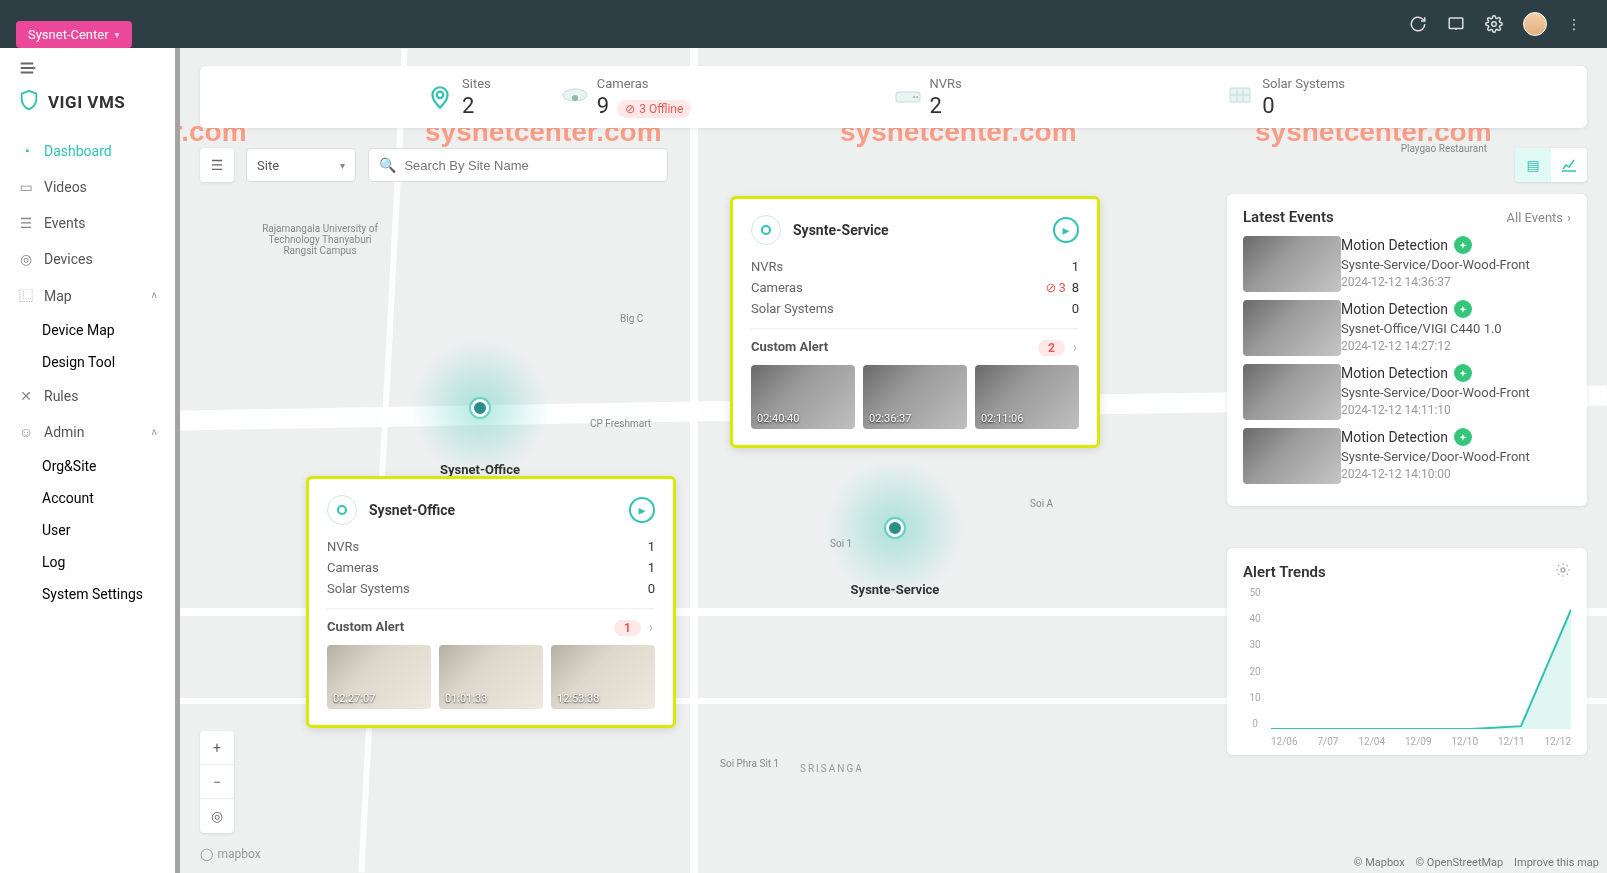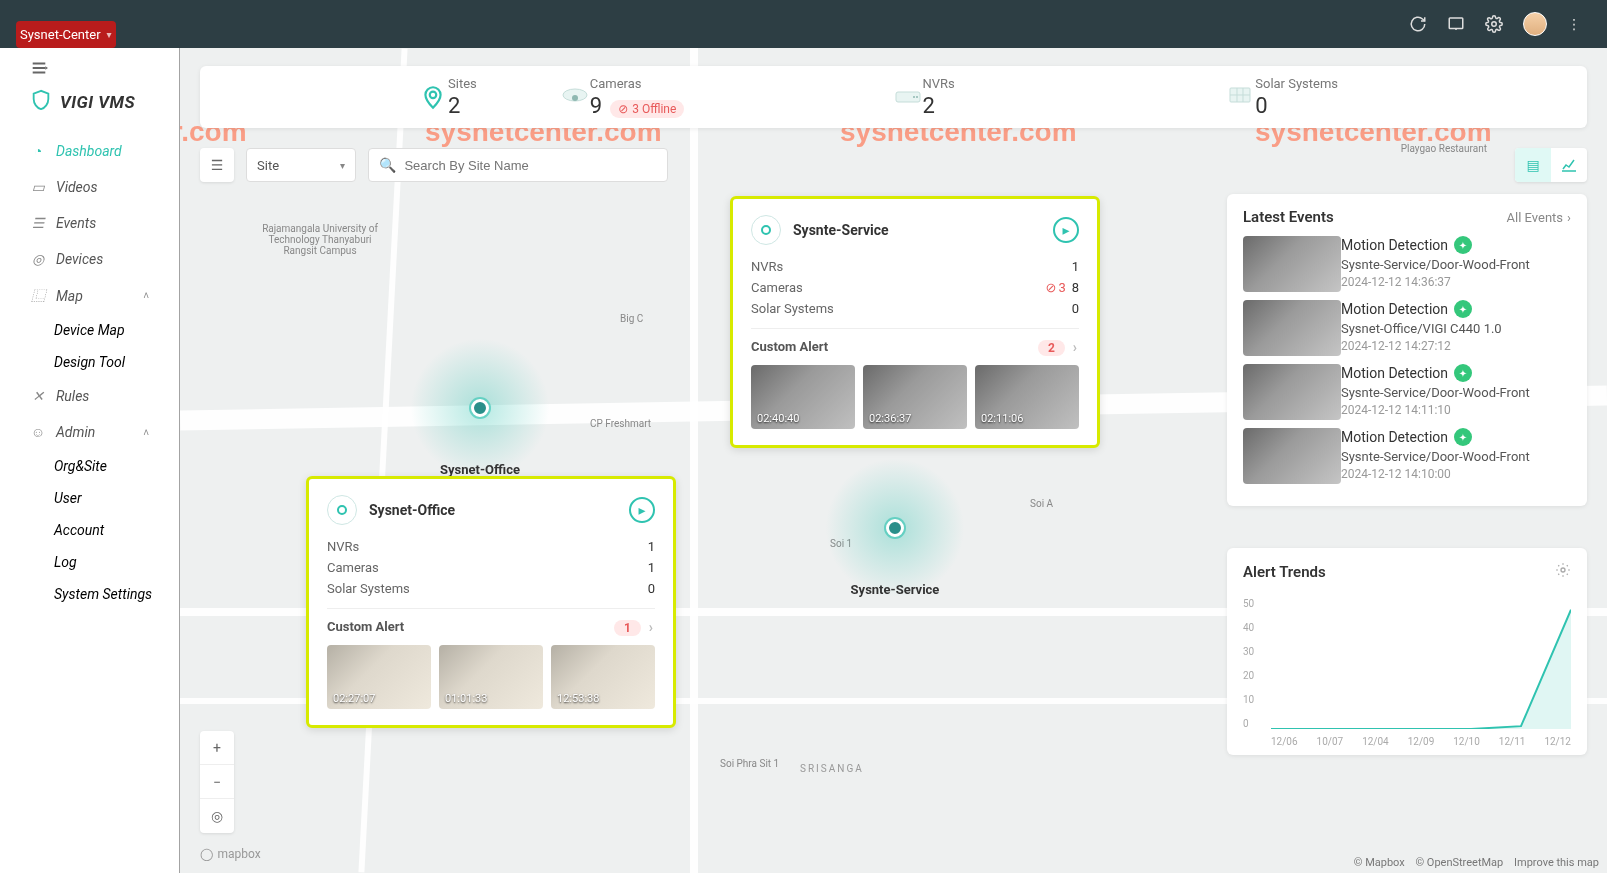--- a/index.html
+++ b/index.html
@@ -1,42 +1,42 @@
 <!DOCTYPE html>
 <html><head>
 <meta charset="utf-8">
 <style>
 * { box-sizing: border-box; margin: 0; padding: 0; }
 body { font-family: -apple-system, BlinkMacSystemFont, "Segoe UI", Roboto, sans-serif; font-size: 14px; color: #333; background: #f5f5f5; overflow: hidden; }
 
 .topbar { height: 48px; background: #2d3e44; display: flex; align-items: center; padding: 0 16px; color: #fff; }
-.site-select { background: #b91c1c; padding: 6px 4px; border-radius: 4px; display: flex; align-items: center; gap: 6px; cursor: pointer; font-size: 13px; margin-top: 20px; }
+.site-select { background: #ec4899; padding: 6px 12px; border-radius: 4px; display: flex; align-items: center; gap: 6px; cursor: pointer; font-size: 13px; margin-top: 20px; }
 .chev { font-size: 10px; opacity: .7; }
 .topbar-spacer { flex: 1; }
 .topbar-btn { color: #ddd; padding: 6px; margin: 0 4px; cursor: pointer; display: flex; }
 .avatar { width: 24px; height: 24px; border-radius: 50%; background: linear-gradient(#f5d0a8, #e0b080); display: inline-block; border: 1px solid #fff; }
 
 .shell { display: flex; height: calc(100vh - 48px); }
-.sidebar { width: 180px; background: #fff; padding: 12px 12px; border-right: 1px solid #a3a3a3; overflow-y: auto; font-style: italic; }
+.sidebar { width: 180px; background: #fff; padding: 12px 0; border-right: 5px solid #a3a3a3; overflow-y: auto; }
 .collapse-btn { padding: 0 18px 10px; color: #666; cursor: pointer; }
 .logo { display: flex; align-items: center; gap: 8px; padding: 0 18px 18px; font-weight: 700; font-size: 17px; color: #333; letter-spacing: .5px; }
 .logo-shield { color: #2fc3b0; }
 .nav-item { display: flex; align-items: center; gap: 10px; padding: 10px 18px; color: #555; cursor: pointer; font-size: 14px; }
 .nav-item.active { color: #2fc3b0; }
 .nav-item .exp { margin-left: auto; font-size: 10px; color: #888; }
 .nav-sub { padding-left: 42px; color: #000000; font-size: 14px; cursor: pointer; padding-top: 8px; padding-bottom: 8px; }
 .nav-icon { width: 16px; display: flex; justify-content: center; color: #888; }
 .nav-item.active .nav-icon { color: #2fc3b0; }
 
 .main { flex: 1; position: relative; overflow: hidden; }
 .map-bg { position: absolute; inset: 0; background: #eef0f0; }
 .road { position: absolute; background: rgba(255,255,255,.9); }
 
 .stats { position: absolute; top: 18px; left: 20px; right: 20px; height: 62px; background: #fff; border-radius: 6px; box-shadow: 0 1px 4px rgba(0,0,0,.08); display: flex; align-items: center; padding: 0 28px; }
-.stat { flex: 1; display: flex; align-items: center; gap: 1px; }
+.stat { flex: 1; display: flex; align-items: center; gap: 8px; }
 .stat-ic { width: 28px; height: 28px; display: flex; align-items: center; justify-content: center; }
 .stat-lbl { font-size: 13px; color: #777; margin-bottom: 2px; }
 .stat-val { font-size: 22px; color: #333; }
 .offline-badge { display: inline-flex; align-items: center; gap: 4px; background: #ffe8e8; color: #e85a5a; font-size: 12px; padding: 2px 8px; border-radius: 10px; margin-left: 8px; }
 
 .watermark { position: absolute; font-size: 28px; font-weight: 700; color: #ff7b5a; opacity: .7; pointer-events: none; font-family: Arial; }
 
 .floatbar { position: absolute; top: 100px; left: 20px; display: flex; gap: 12px; align-items: center; }
 .float-btn { width: 34px; height: 34px; background: #fff; border-radius: 4px; box-shadow: 0 1px 3px rgba(0,0,0,.1); display: flex; align-items: center; justify-content: center; color: #666; cursor: pointer; }
 .site-dd { width: 110px; height: 34px; background: #fff; border: 1px solid #ddd; border-radius: 4px; display: flex; align-items: center; padding: 0 10px; color: #555; font-size: 13px; justify-content: space-between; cursor: pointer; }
@@ -76,21 +76,21 @@
 .ev-thumb { width: 98px; height: 56px; border-radius: 4px; background: linear-gradient(135deg,#6a6a6a,#9a9a9a 40%,#c5c5c5); }
 .ev-info { flex: 1; display: flex; flex-direction: column; gap: 3px; }
 .ev-type { font-size: 14px; color: #333; display: flex; align-items: center; gap: 6px; }
 .ev-icn { width: 18px; height: 18px; border-radius: 50%; background: #34c77b; display: inline-flex; align-items: center; justify-content: center; color: #fff; font-size: 10px; }
 .ev-loc { font-size: 13px; color: #555; }
 .ev-time { font-size: 12px; color: #999; }
 
 .trends-panel { position: absolute; top: 500px; right: 20px; width: 360px; background: #fff; border-radius: 6px; box-shadow: 0 1px 4px rgba(0,0,0,.08); padding: 14px 16px 8px; }
 .tp-head { display: flex; justify-content: space-between; align-items: center; margin-bottom: 6px; }
 .tp-chart { position: relative; height: 160px; }
-.tp-yax { position: absolute; left: 0; top: 11px; bottom: 18px; width: 24px; display: flex; flex-direction: column; justify-content: space-between; font-size: 10px; color: #aaa; text-align: left; }
+.tp-yax { position: absolute; left: 0; top: 0; bottom: 18px; width: 24px; display: flex; flex-direction: column; justify-content: space-between; font-size: 10px; color: #aaa; text-align: center; }
 .tp-plot { position: absolute; left: 28px; right: 0; top: 0; bottom: 18px; }
 .tp-xax { position: absolute; left: 28px; right: 0; bottom: 0; display: flex; justify-content: space-between; font-size: 10px; color: #aaa; }
 
 .zoom-ctl { position: absolute; left: 20px; bottom: 40px; width: 34px; background: #fff; border-radius: 4px; box-shadow: 0 1px 3px rgba(0,0,0,.1); display: flex; flex-direction: column; }
 .zoom-ctl div { height: 34px; display: flex; align-items: center; justify-content: center; color: #666; cursor: pointer; border-bottom: 1px solid #eee; }
 .zoom-ctl div:last-child { border-bottom: none; }
 .mapbox-logo { position: absolute; left: 20px; bottom: 12px; color: #999; font-size: 12px; display: flex; align-items: center; gap: 4px; }
 .map-attrib { position: absolute; right: 8px; bottom: 4px; color: #777; font-size: 11px; }
 .map-attrib span { margin-left: 8px; }
 .sc-chev { color: #bbb; font-size: 14px; padding: 0 2px; }
@@ -167,22 +167,22 @@
     <div class="nav-item">
         <span class="nav-icon">✕</span>
         <span>Rules</span>
       </div>
     <div class="nav-item">
         <span class="nav-icon">☺</span>
         <span>Admin</span>
         <span class="exp">˄</span>
       </div>
     <div class="nav-sub">Org&amp;Site</div>
+    <div class="nav-sub">Account</div>
     <div class="nav-sub">User</div>
-    <div class="nav-sub">Account</div>
     <div class="nav-sub">Log</div>
     <div class="nav-sub">System Settings</div>
   </div>
 
   <div class="main">
     <div class="map-bg">
       <div class="road" style="left:0;right:0;top:350px;height:20px;transform:rotate(-1deg)"></div>
       <div class="road" style="left:0;right:0;top:560px;height:8px"></div>
       <div class="road" style="left:0;right:0;top:650px;height:6px"></div>
       <div class="road" style="left:510px;top:0;bottom:0;width:8px"></div>
@@ -438,21 +438,21 @@
             <div>20</div>
             <div>10</div>
             <div>0</div>
           </div>
         <div class="tp-plot"><svg id="trend-svg" width="100%" height="100%" preserveAspectRatio="none" viewBox="0 0 300 142">
               <path d="M0,142 L0,142 L50,142 L100,142 L150,142 L200,142 L250,139.16 L300,22.72 L300,142 Z" fill="rgba(47,195,176,.15)"></path>
               <path d="M0,142 L50,142 L100,142 L150,142 L200,142 L250,139.16 L300,22.72" fill="none" stroke="#2fc3b0" stroke-width="2"></path>
             </svg></div>
         <div class="tp-xax" id="xax">
             <div>12/06</div>
-            <div>10/07</div>
+            <div>7/07</div>
             <div>12/04</div>
             <div>12/09</div>
             <div>12/10</div>
             <div>12/11</div>
             <div>12/12</div>
           </div>
       </div>
     </div>
 
     <div class="zoom-ctl">

